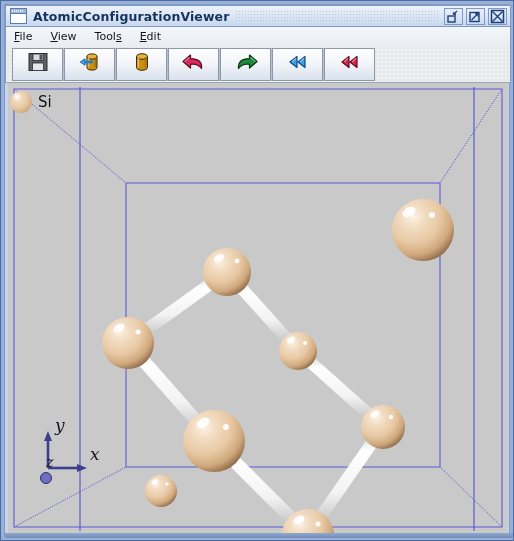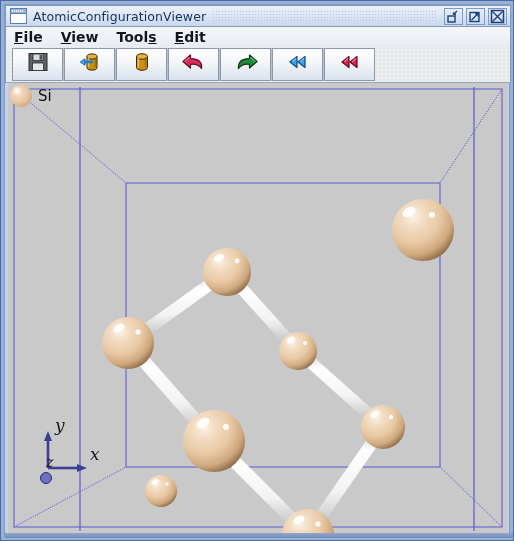--- a/index.html
+++ b/index.html
@@ -37,21 +37,21 @@
   #titlebar .ico:before{
     content:"";position:absolute;left:0;top:0;right:0;height:4px;
     background:#9fb6da;
     border-bottom:1px solid #5a7bb0;
   }
   #titlebar .ico:after{
     content:"";position:absolute;left:1px;top:1px;width:11px;height:2px;
     background:repeating-linear-gradient(to right,#e9f0fa 0 1px,transparent 1px 2px);
   }
   #title-text{
-    font-size:12.5px;font-weight:normal;color:#16335c;letter-spacing:.1px;
+    font-size:12.5px;font-weight:bold;color:#16335c;letter-spacing:.1px;
     white-space:nowrap;flex:0 0 auto;
   }
   #title-filler{
     flex:1 1 auto;height:12px;margin:0 6px;
     background-image:radial-gradient(#a9bedd 0.7px, transparent 0.8px);
     background-size:3px 3px;
     opacity:.85;
   }
   .tbtn{
     width:19px;height:17px;margin-right:3px;flex:0 0 auto;
@@ -61,21 +61,21 @@
 
   
   #menubar{
     position:absolute;left:4px;top:26px;width:506px;height:19px;
     box-sizing:border-box;
     background:linear-gradient(to bottom,#f4f6f9 0%,#e9edf3 100%);
     border-left:1px solid #7d9ac7;border-right:1px solid #7d9ac7;
     display:flex;align-items:center;padding-left:8px;
   }
   .menu-item{
-    font-size:14px;font-weight:bold;color:#12161c;
+    font-size:11px;font-weight:normal;color:#12161c;
     margin-right:18px;cursor:default;white-space:nowrap;
   }
   .menu-item .mn{ text-decoration:underline; }
 
   
   #toolbar{
     position:absolute;left:4px;top:45px;width:506px;height:37px;
     box-sizing:border-box;
     background:#eceef0;
     background-image:radial-gradient(#e0e3e6 0.7px, transparent 0.8px);
@@ -96,21 +96,21 @@
 
   
   #viewport{
     position:absolute;left:7px;top:82px;width:500px;height:450px;
     background:#c9c9c9;
     overflow:hidden;
   }
   #viewport svg{display:block;position:absolute;left:0;top:0;}
 
   #legend{
-    position:absolute;left:2px;top:2px;display:flex;align-items:center;
+    position:absolute;left:2px;top:8px;display:flex;align-items:center;
     z-index:5;
   }
   #legend .lsphere{
     width:22px;height:22px;border-radius:50%;
     background:
       radial-gradient(circle at 32% 26%, #ffffff 0%, rgba(255,255,255,0) 22%),
       radial-gradient(circle at 36% 34%, #f6e3cc 0%, #e9cba7 45%, #cfa87d 78%, #8e6c4c 100%);
   }
   #legend .ltext{
     font-size:15px;color:#111;margin-left:6px;font-family:"DejaVu Sans","Liberation Sans",sans-serif;

